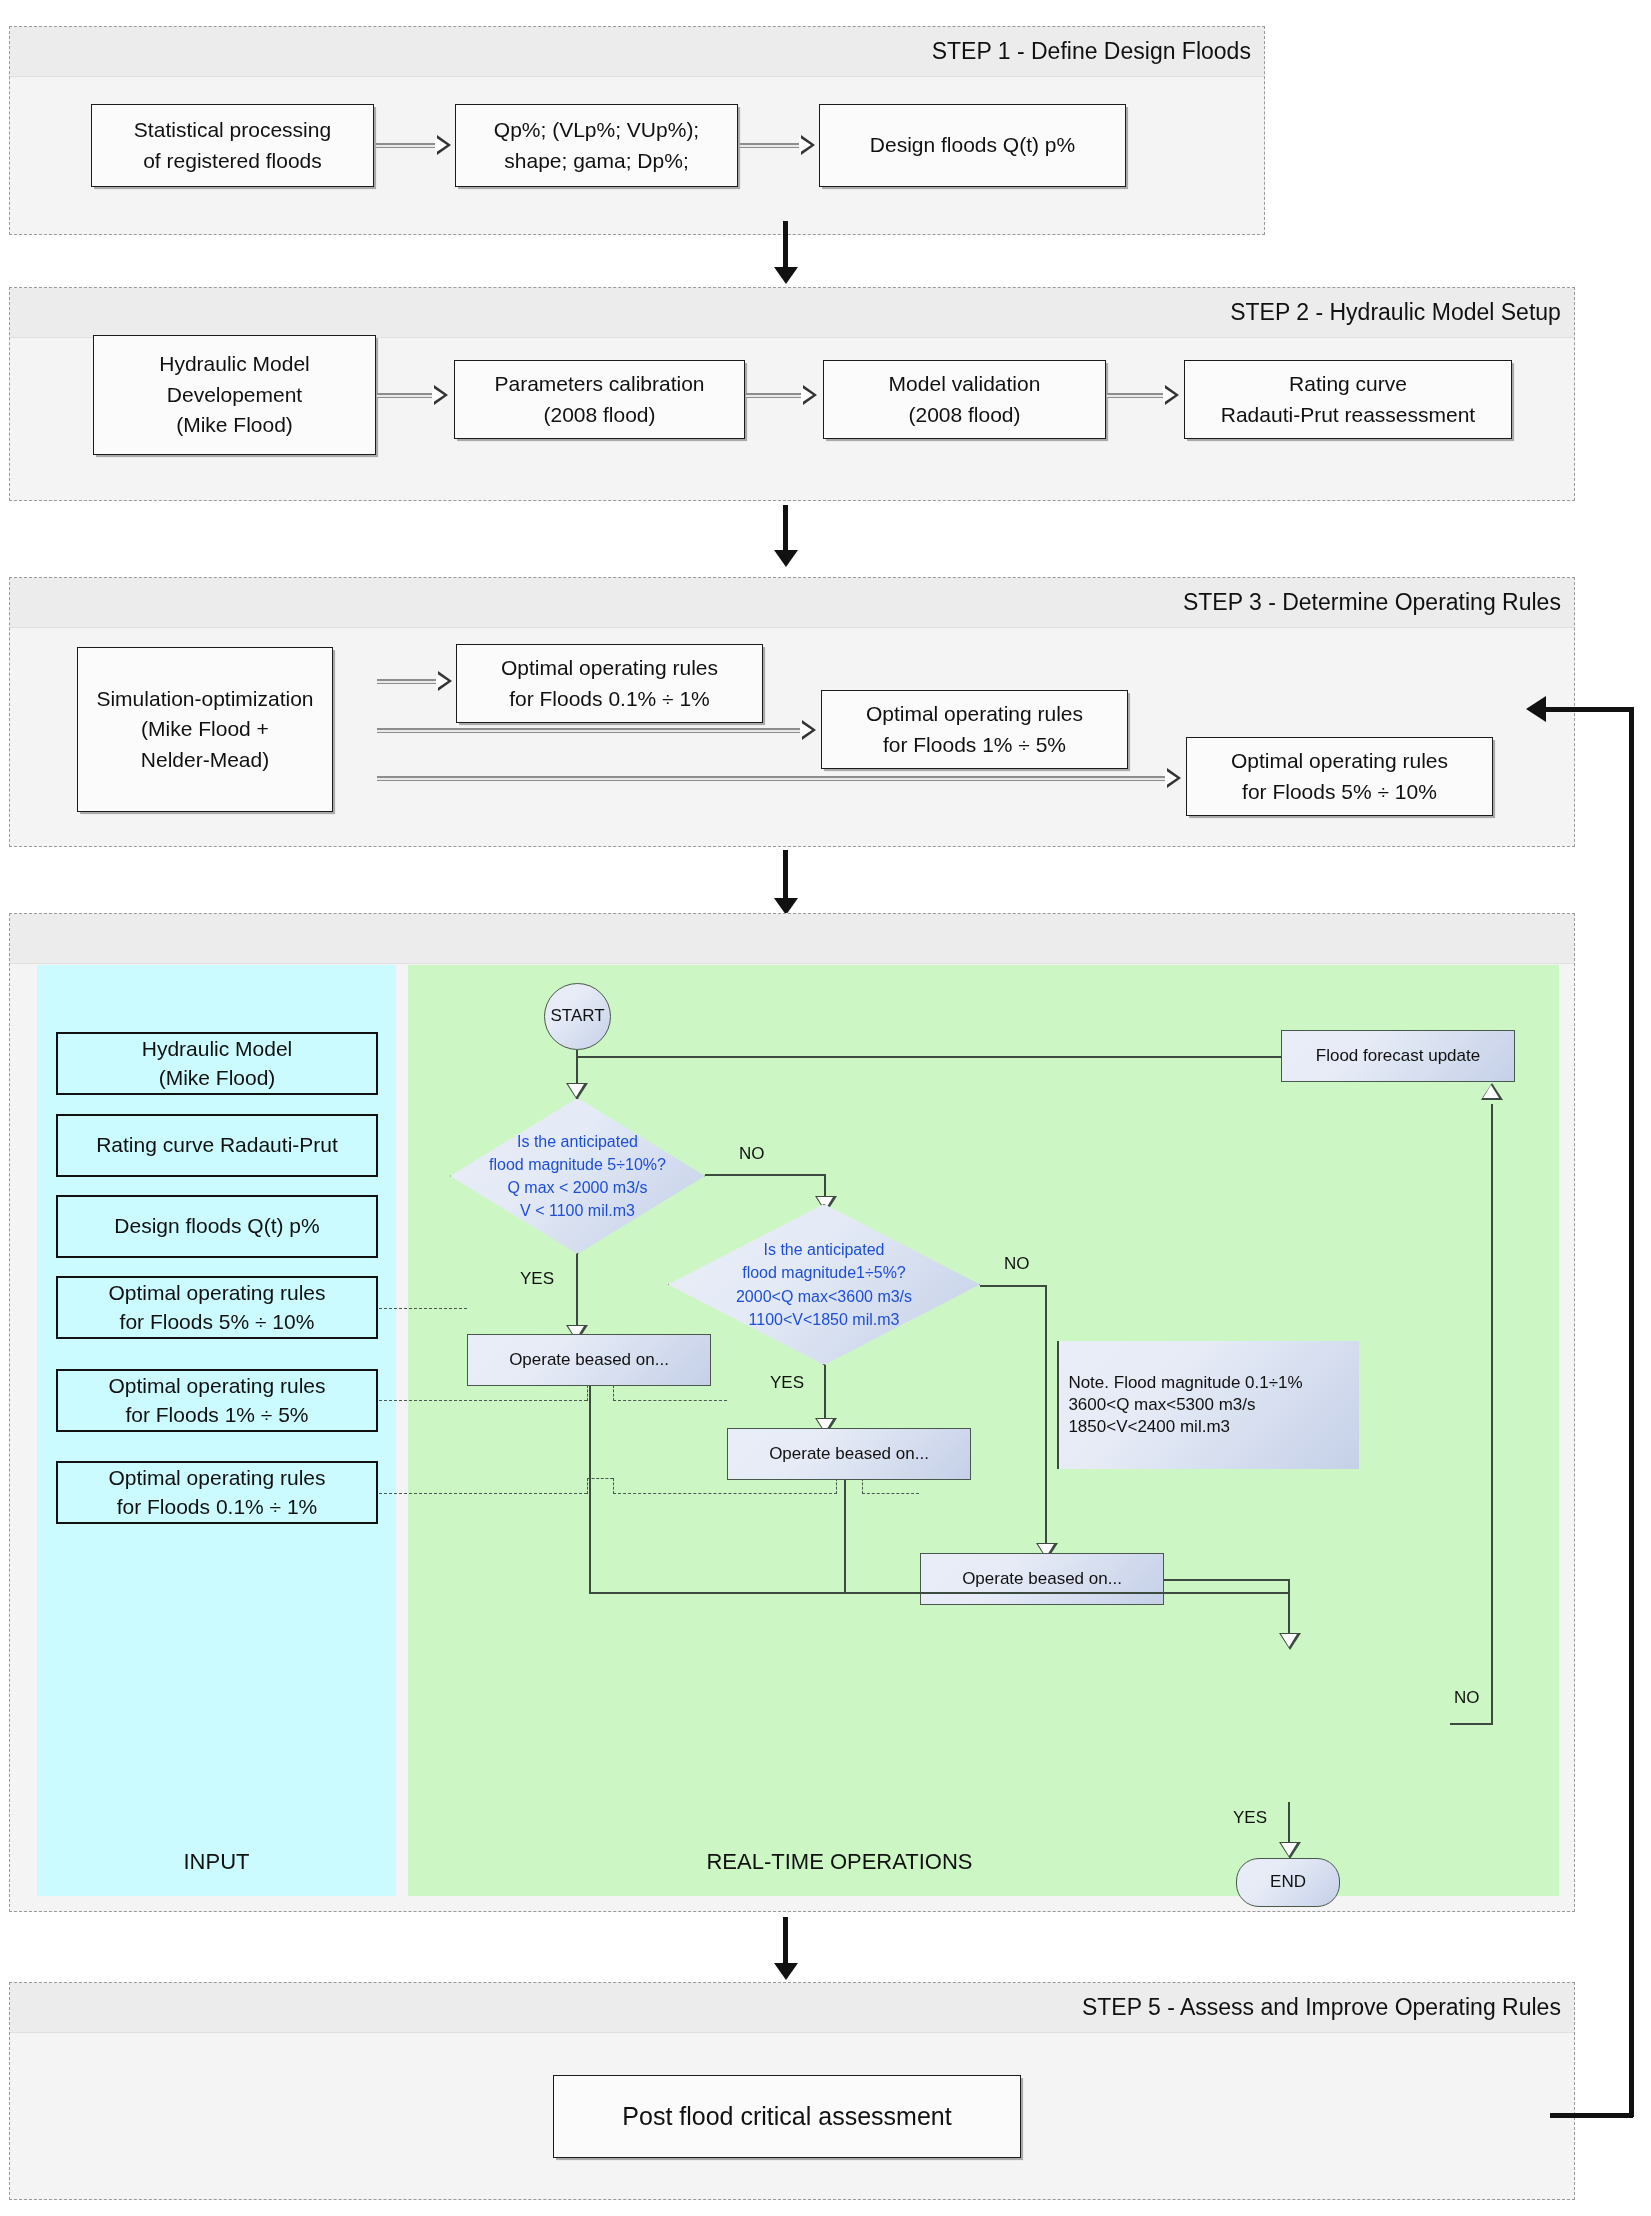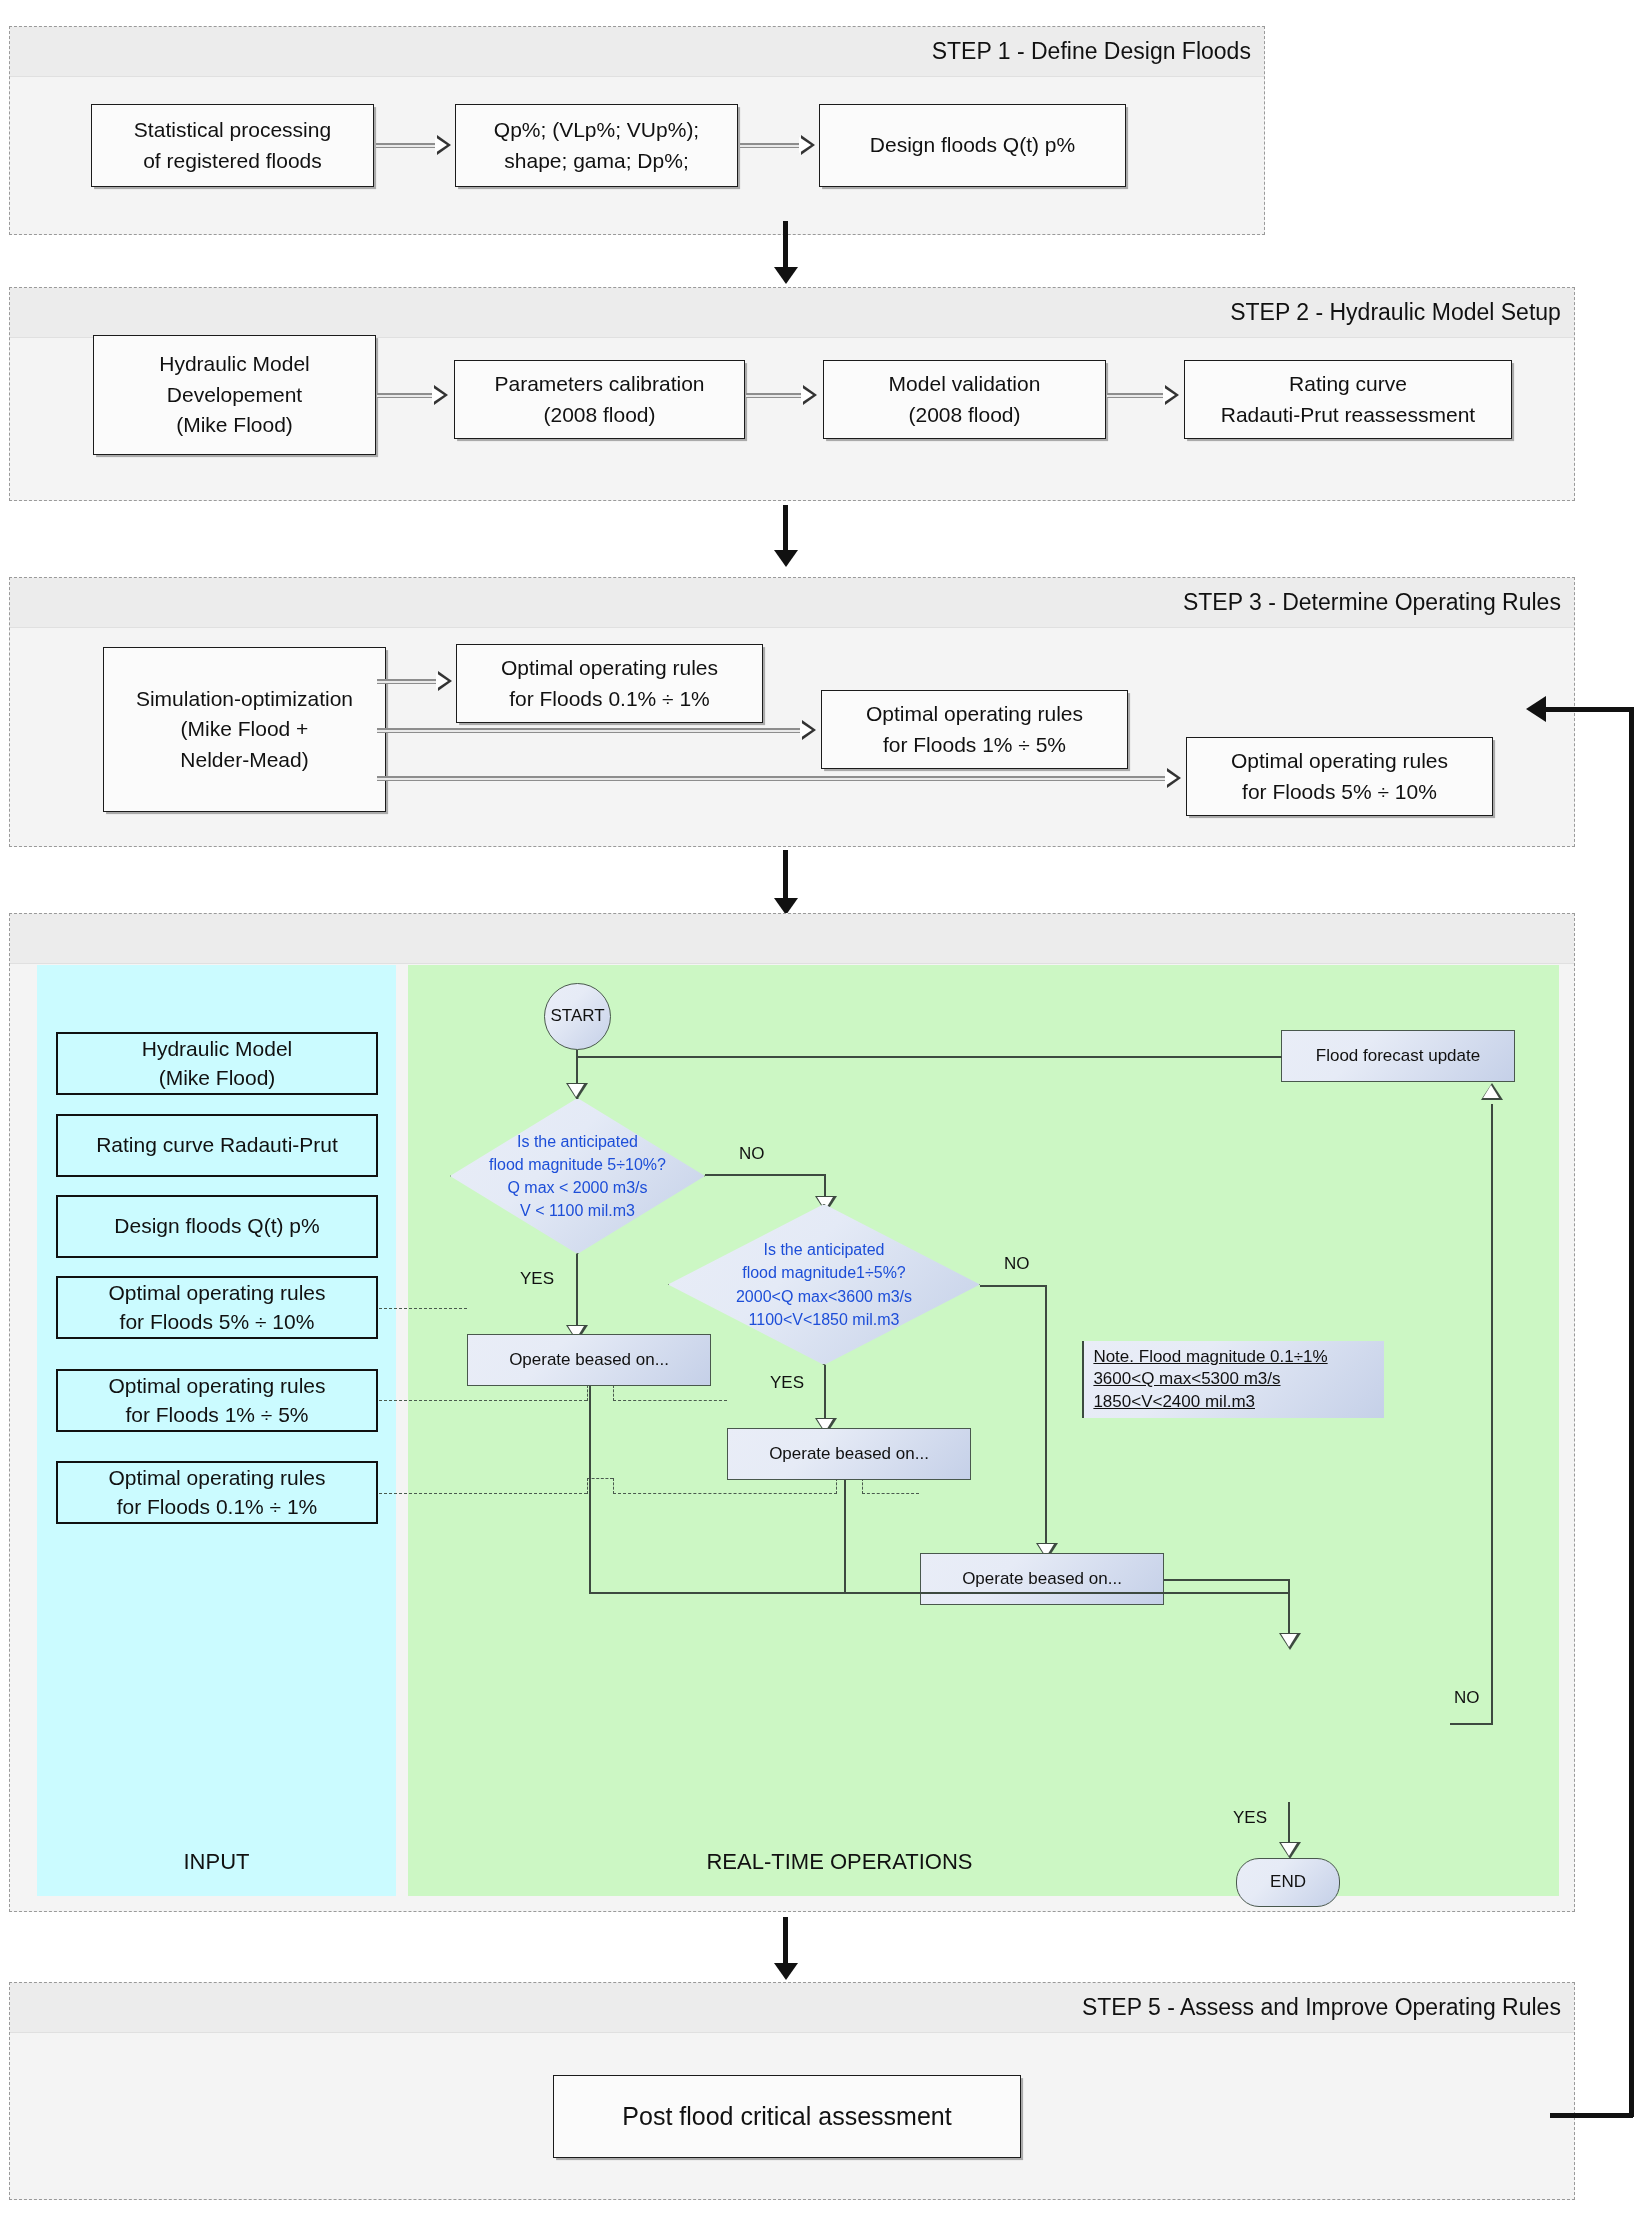--- a/index.html
+++ b/index.html
@@ -130,21 +130,21 @@
   <div class="pbox" style="left:1184px;top:360px;width:328px;height:79px;white-space:pre-line;">Rating curve
 Radauti-Prut reassessment</div>
 
   <div class="vthick" style="left:783px;top:505px;height:52px;"></div>
   <div class="vthick-head" style="left:774px;top:550px;"></div>
 
   <div class="step-panel" style="left:9.4px;top:577px;width:1566px;height:270px;">
     <div class="step-header"></div>
     <div class="step-title">STEP 3 - Determine Operating Rules</div>
   </div>
-  <div class="pbox" style="left:103px;top:647px;width:283px;height:165px;white-space:pre-line;">Simulation-optimization
+  <div class="pbox" style="left:77px;top:647px;width:256px;height:165px;white-space:pre-line;">Simulation-optimization
 (Mike Flood +
 Nelder-Mead)</div>
 
   <div class="fline" style="left:377px;top:679px;width:61px;"></div>
   <div class="fhead" style="left:438px;top:671px;">
       <i></i>
     </div>
   <div class="pbox" style="left:456px;top:644px;width:307px;height:79px;white-space:pre-line;">Optimal operating rules
 for Floods 0.1% ÷ 1%</div>
 
@@ -250,21 +250,21 @@
       <i></i>
     </div>
   <div class="elabel" style="left:1004px;top:1254px;">NO</div>
 
   <div class="cv" style="left:824px;top:1365px;height:60px;"></div>
   <div class="ahead" style="left:815px;top:1418px;">
       <i></i>
     </div>
   <div class="elabel" style="left:770px;top:1373px;">YES</div>
 
-  <div class="fc note" style="left:1082px;top:1341px;width:302px;height:77px;font-size:17px;white-space:pre-line;text-decoration:underline;">Note. Flood magnitude 0.1÷1%
+  <div class="fc note" style="left:1057px;top:1341px;width:302px;height:128px;font-size:17px;white-space:pre-line;">Note. Flood magnitude 0.1÷1%
 3600&lt;Q max&lt;5300 m3/s
 1850&lt;V&lt;2400 mil.m3</div>
 
   <div class="fc" style="left:467px;top:1334px;width:244px;height:52px;">Operate beased on...</div>
   <div class="fc" style="left:727px;top:1428px;width:244px;height:52px;">Operate beased on...</div>
   <div class="fc" style="left:920px;top:1553px;width:244px;height:52px;">Operate beased on...</div>
 
   <div class="cv" style="left:589px;top:1386px;height:207px;"></div>
   <div class="cv" style="left:844px;top:1480px;height:113px;"></div>
   <div class="ch" style="left:589px;top:1592px;width:700px;"></div>

